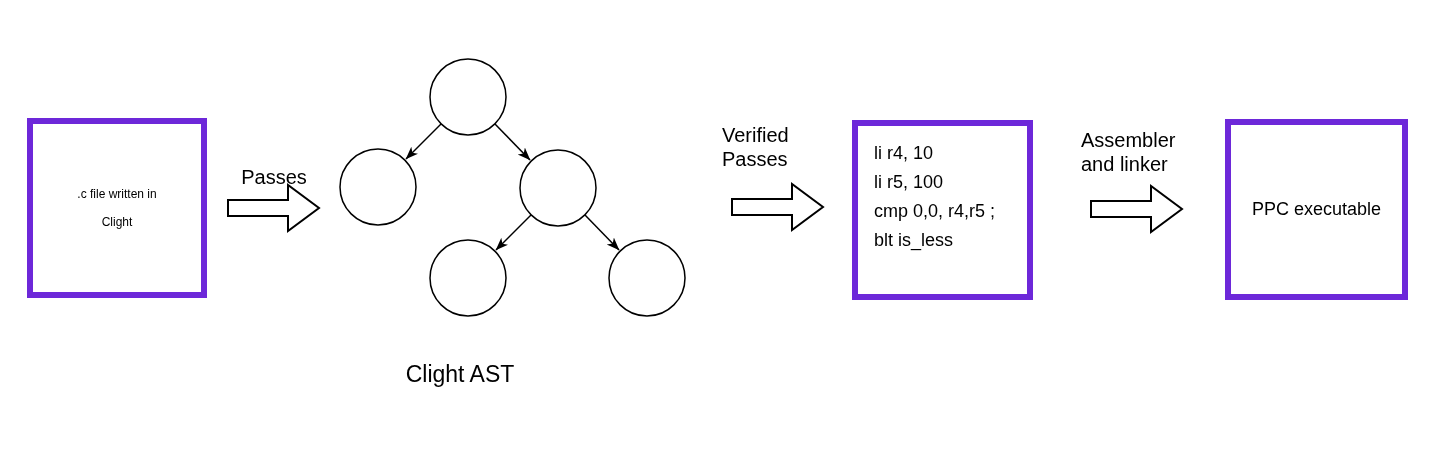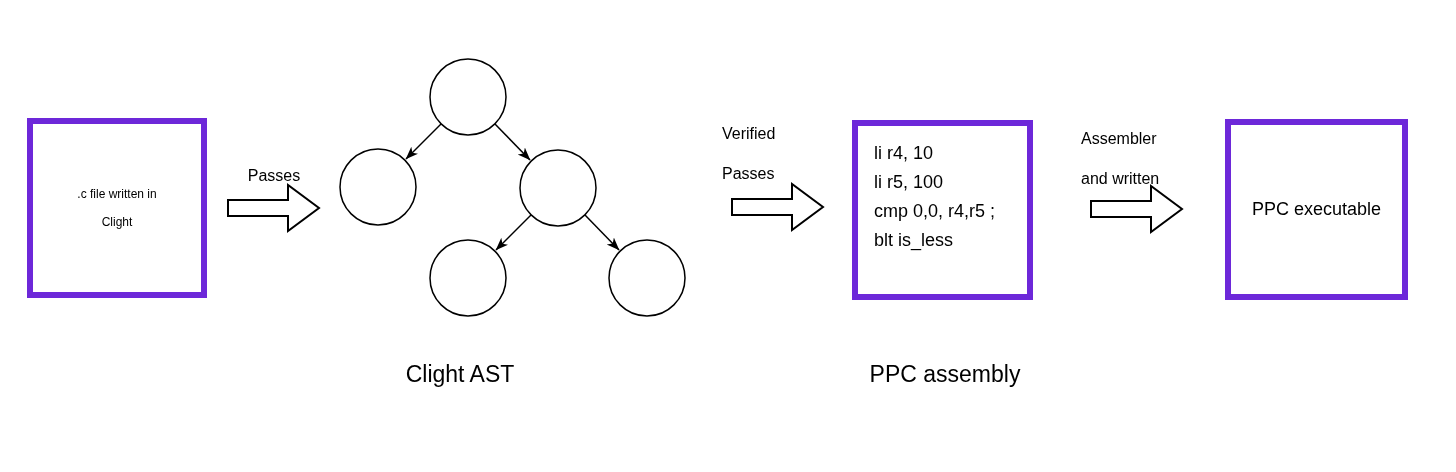--- a/index.html
+++ b/index.html
@@ -38,22 +38,23 @@
   }
   .executable-box {
     left: 1225px; top: 119px; width: 183px; height: 181px;
     display: flex; align-items: center; justify-content: center;
     text-align: center; font-size: 18px;
   }
 
   
   .arrow-label {
     position: absolute;
-    font-size: 16px;
-    line-height: 40px;
+    font-size: 20px;
+    line-height: 24px;
+    margin-top: 9px;
   }
   .parse-label    { left: 228px; top: 156px; width: 92px; text-align: center; }
   .verified-label { left: 722px; top: 114px; }
   .assembler-label{ left: 1081px; top: 119px; }
 
   
   .caption {
     position: absolute;
     font-size: 23px;
     text-align: center;
@@ -108,24 +109,23 @@
   <svg class="abs verified-arrow" width="94" height="50" viewBox="0 0 94 50">
     <polygon points="1,17 61,17 61,2 92,25 61,48 61,33 1,33" fill="#ffffff" stroke="#000000" stroke-width="2"></polygon>
   </svg>
 
   <div class="box assembly-box">
     <div class="preline">li r4, 10
 li r5, 100
 cmp 0,0, r4,r5 ;
 blt is_less</div>
   </div>
-  <div class="caption assembly-caption">PPC assembly</div>
 
   <div class="arrow-label assembler-label preline">Assembler
-and written</div>
+and linker</div>
   <svg class="abs assembler-arrow" width="94" height="50" viewBox="0 0 94 50">
     <polygon points="1,17 61,17 61,2 92,25 61,48 61,33 1,33" fill="#ffffff" stroke="#000000" stroke-width="2"></polygon>
   </svg>
 
   <div class="box executable-box">
     <div>PPC executable</div>
   </div>
 
 </div>
 

